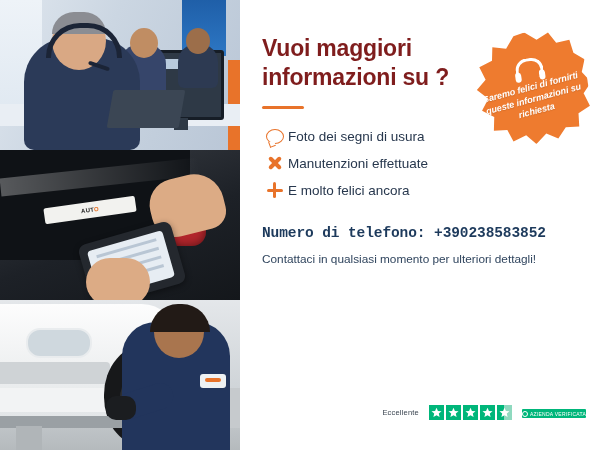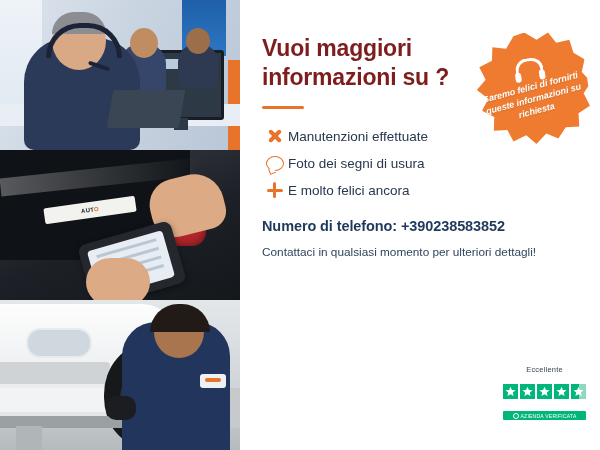--- a/index.html
+++ b/index.html
@@ -121,29 +121,29 @@
   .ic-frame .tl{left:0;top:0;border-right:none;border-bottom:none;}
   .ic-frame .tr{right:0;top:0;border-left:none;border-bottom:none;}
   .ic-frame .bl{left:0;bottom:0;border-right:none;border-top:none;}
   .ic-frame .br{right:0;bottom:0;border-left:none;border-top:none;}
   .ic-frame .car{position:absolute;left:3.5px;top:5px;width:10px;height:5px;background:#e8732a;border-radius:3px 3px 1px 1px;}
 
   .ic-plus{width:16px;height:16px;position:relative;}
   .ic-plus::before{content:"";position:absolute;left:6px;top:0;width:3px;height:16px;background:#e8732a;border-radius:2px;}
   .ic-plus::after{content:"";position:absolute;left:0;top:6.5px;width:16px;height:3px;background:#e8732a;border-radius:2px;}
 
-  .phone{margin-top:14px;font-size:14.5px;font-weight:700;color:#1d3a5c;letter-spacing:-.1px;}
+  .phone{margin-top:21px;font-size:14.5px;font-weight:700;color:#1d3a5c;letter-spacing:-.1px;font-family:Liberation Mono, monospace;}
   .sub{margin-top:9px;font-size:11.8px;line-height:1.55;color:#30455e;}
 
   
   .tp{position:absolute;right:14px;bottom:30px;display:flex;align-items:flex-end;gap:9px;}
   .tpmark{display:flex;align-items:center;gap:4px;padding-bottom:3px;}
   .tpstar{width:0;height:0;color:#00b67a;font-size:21px;line-height:1;}
   .tpname{font-size:17px;font-weight:700;color:#16202b;letter-spacing:-.5px;}
-  .tprate{display:flex;flex-direction:column;align-items:center;gap:10px;}
+  .tprate{display:flex;flex-direction:row;align-items:center;gap:10px;}
   .tplabel{font-size:7.5px;color:#3b4551;letter-spacing:.2px;}
   .stars{display:flex;gap:2px;}
   .sq{width:15px;height:15px;background:#00b67a;display:flex;align-items:center;justify-content:center;}
   .sq.half{background:linear-gradient(90deg,#00b67a 50%,#8fd9bf 50%);}
   .sq svg{width:11px;height:11px;fill:#fff;display:block;}
   .verif{margin-top:2px;width:100%;background:#00b67a;color:#fff;font-size:5px;letter-spacing:.25px;
     text-align:center;padding:1.5px 0;border-radius:1px;display:flex;align-items:center;justify-content:center;gap:2px;}
   .verif .vdot{width:4px;height:4px;border-radius:50%;border:1px solid #fff;}
 </style>
 </head>
@@ -220,29 +220,29 @@
       <div class="hs"></div>
       <div class="btxt">Saremo felici di fornirti queste informazioni su richiesta</div>
     </div>
 
     <h1 class="headline">Vuoi maggiori informazioni su ?</h1>
     <div class="rule"></div>
 
     <ul class="features">
       <li class="feat">
         <span class="ic">
+            <span class="ic-bub"></span>
+          </span>
+        <span class="lab">Foto dei segni di usura</span>
+      </li>
+      <li class="feat">
+        <span class="ic">
             <span class="ic-cross"></span>
           </span>
         <span class="lab">Manutenzioni effettuate</span>
-      </li>
-      <li class="feat">
-        <span class="ic">
-            <span class="ic-bub"></span>
-          </span>
-        <span class="lab">Foto dei segni di usura</span>
       </li>
       <li class="feat">
         <span class="ic">
             <span class="ic-plus"></span>
           </span>
         <span class="lab">E molto felici ancora</span>
       </li>
     </ul>
 
     <div class="phone">

